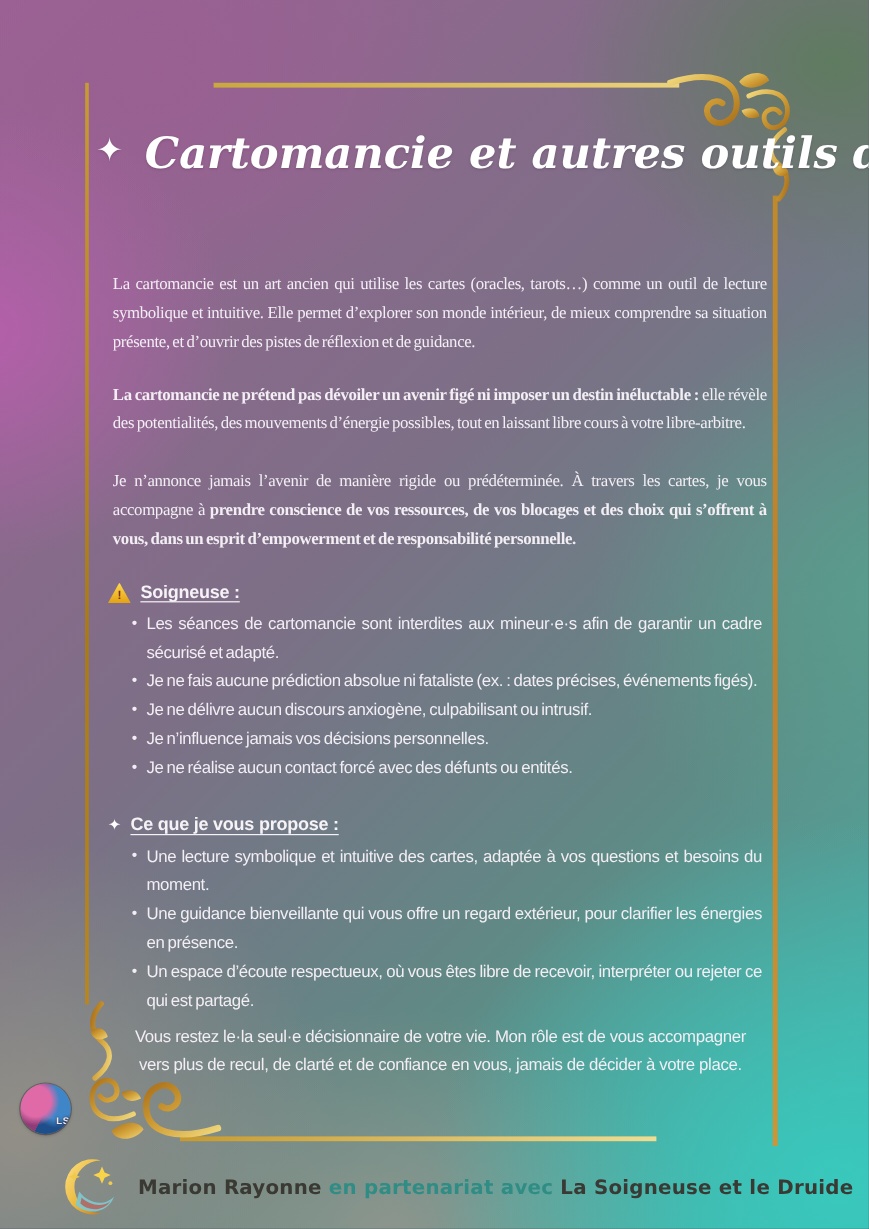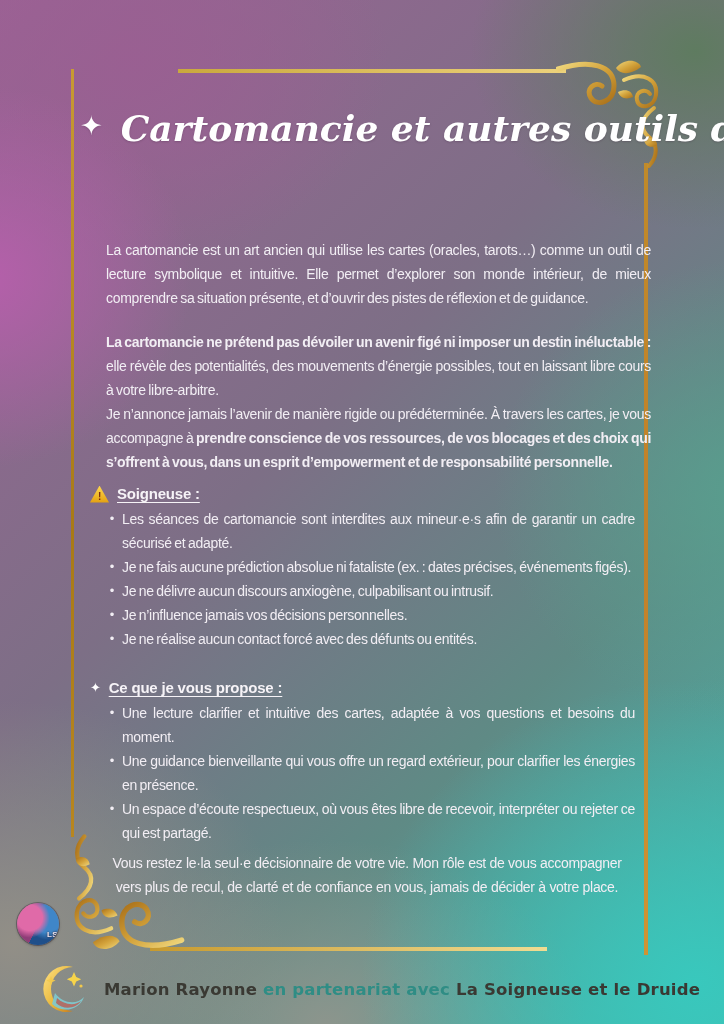--- a/index.html
+++ b/index.html
@@ -30,21 +30,21 @@
     position:absolute;left:80px;top:98px;width:564px;text-align:right;color:#ffffff;
     font-family:"DejaVu Serif",serif;font-style:italic;font-weight:700;
     text-shadow:0 1px 2px rgba(60,30,60,.25);
   }
   #title .t-line{font-size:36px;line-height:55px;white-space:nowrap;}
   #title .t-sparkle{font-size:27px;font-style:normal;vertical-align:6px;margin-right:18px;font-family:"DejaVu Sans",sans-serif;}
   
   .copy{
     position:absolute;left:90px;width:545px;color:#f2eef4;
     font-size:14px;line-height:24px;letter-spacing:-.3px;word-spacing:-1px;
-    text-align:justify;margin:16px;
+    text-align:justify;margin:4px;font-family:Liberation Serif, serif;
   }
   .b{font-weight:700;}
   #p1{top:222px;} #p2{top:314px;} #p3{top:386px;}
   .sec-head{
     position:absolute;left:90px;width:545px;display:flex;align-items:center;gap:8px;
     color:#f6f3f7;font-size:15px;font-weight:700;line-height:22px;letter-spacing:-.2px;
   }
   #sec-important{top:483px;}
   #sec-propose{top:677px;}
   .sec-head .label{text-decoration:underline;text-underline-offset:3px;}
@@ -77,21 +77,21 @@
       linear-gradient(100deg,#b univ;);
     background:
       radial-gradient(circle at 30% 35%, #e06aa8 0 32%, rgba(224,106,168,0) 50%),
       radial-gradient(circle at 72% 38%, #3f86c8 0 34%, rgba(63,134,200,0) 52%),
       linear-gradient(115deg,#8f3d78 50%,#1f4f8a 50%);
     box-shadow:0 0 0 1px rgba(40,30,50,.35), 0 1px 3px rgba(0,0,0,.3);
     display:flex;align-items:flex-end;justify-content:center;overflow:hidden;
   }
   #badge .badge-label{color:#efe7f2;font-size:8px;font-weight:700;letter-spacing:.5px;margin-bottom:6px;text-shadow:0 0 2px #311;padding-left:47px;}
   
-  #footer{position:absolute;left:0;top:958px;width:619px;height:66px;display:flex;align-items:center;}
+  #footer{position:absolute;left:11px;top:958px;width:619px;height:66px;display:flex;align-items:center;}
   #footer-logo{position:absolute;left:33px;top:2px;width:58px;height:58px;}
   #footer-text{
     position:absolute;left:104px;top:22px;font-size:16.5px;letter-spacing:.2px;
     color:#35342f;font-family:"DejaVu Sans",sans-serif;white-space:nowrap;
   }
   #footer-text .author,#footer-text .partner{font-weight:700;color:#3a3933;}
   #footer-text .partnership{color:#2f8d85;font-weight:700;}
 </style>
 </head>
 <body>
@@ -180,21 +180,21 @@
       </div>
   </div>
 
   <div class="sec-head" id="sec-propose">
     <span class="spk">✦</span>
     <span class="label">Ce que je vous propose :</span>
   </div>
   <div class="list" id="list-propose">
     <div class="li">
         <span class="blt">•</span>
-        <span class="litext">Une lecture clarifier et intuitive des cartes, adaptée à vos questions et besoins du moment.</span>
+        <span class="litext">Une lecture symbolique et intuitive des cartes, adaptée à vos questions et besoins du moment.</span>
       </div>
     <div class="li">
         <span class="blt">•</span>
         <span class="litext">Une guidance bienveillante qui vous offre un regard extérieur, pour clarifier les énergies en présence.</span>
       </div>
     <div class="li">
         <span class="blt">•</span>
         <span class="litext">Un espace d’écoute respectueux, où vous êtes libre de recevoir, interpréter ou rejeter ce qui est partagé.</span>
       </div>
   </div>

